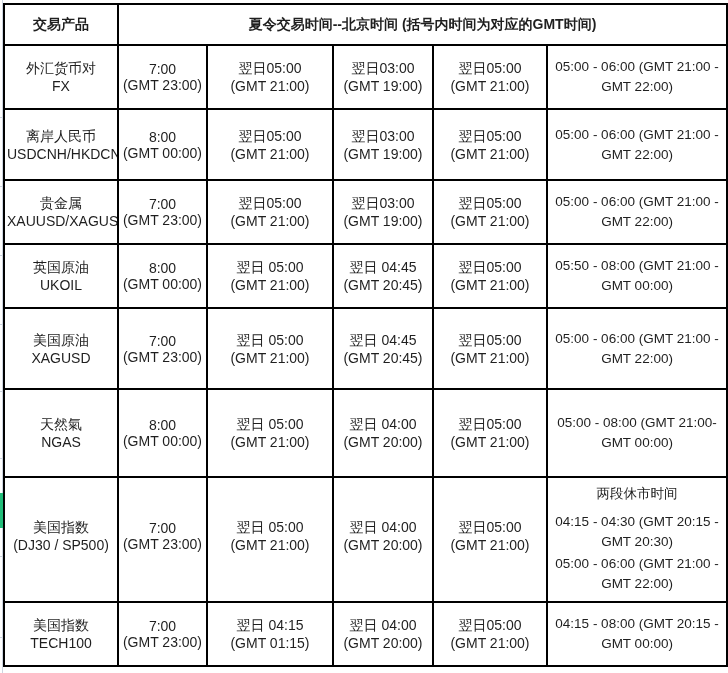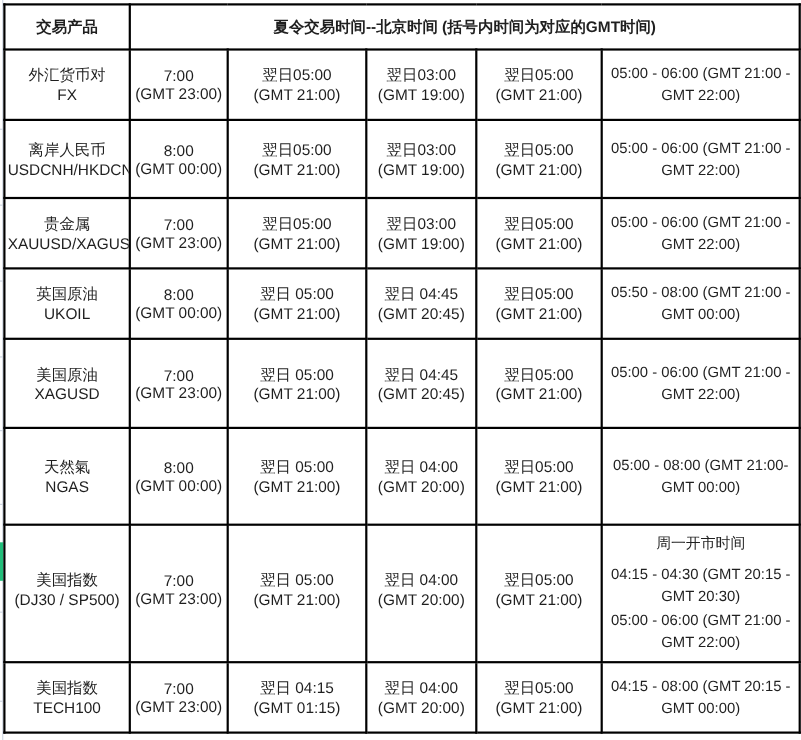--- a/index.html
+++ b/index.html
@@ -336,21 +336,21 @@
             </div>
           </td>
         <td>
             <div class="stack">
           <div>翌日05:00</div>
           <div>(GMT 21:00)</div>
             </div>
           </td>
         <td>
             <div class="halt">
-          <div class="htitle">周一开市时间</div>
+          <div class="htitle">两段休市时间</div>
           <div class="hline">04:15 - 04:30 (GMT 20:15 - GMT 20:30)</div>
           <div class="hline">05:00 - 06:00 (GMT 21:00 - GMT 22:00)</div>
             </div>
           </td>
       </tr>
 
       <tr class="rh64">
         <td>
             <div class="stack">
           <div>美国指数</div>

